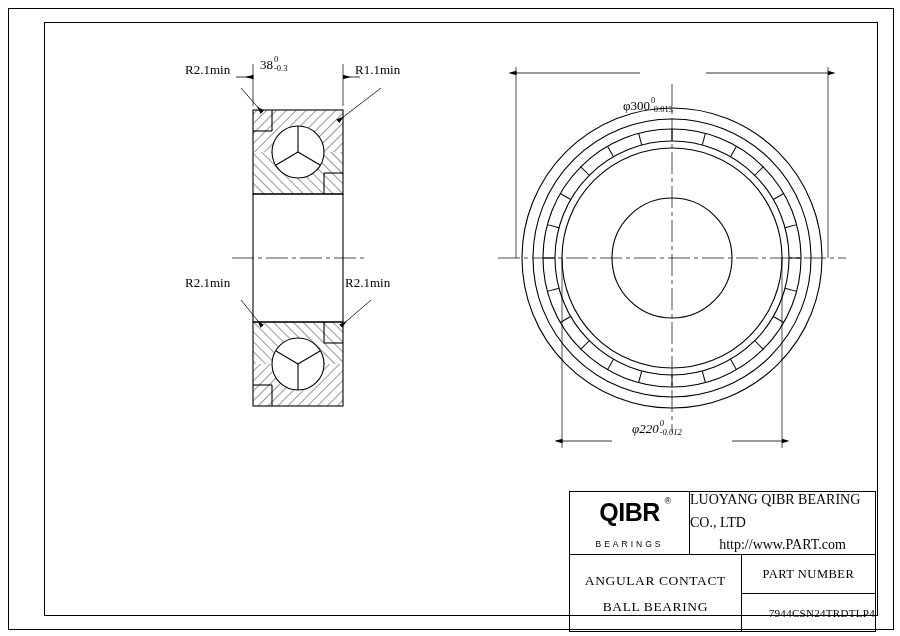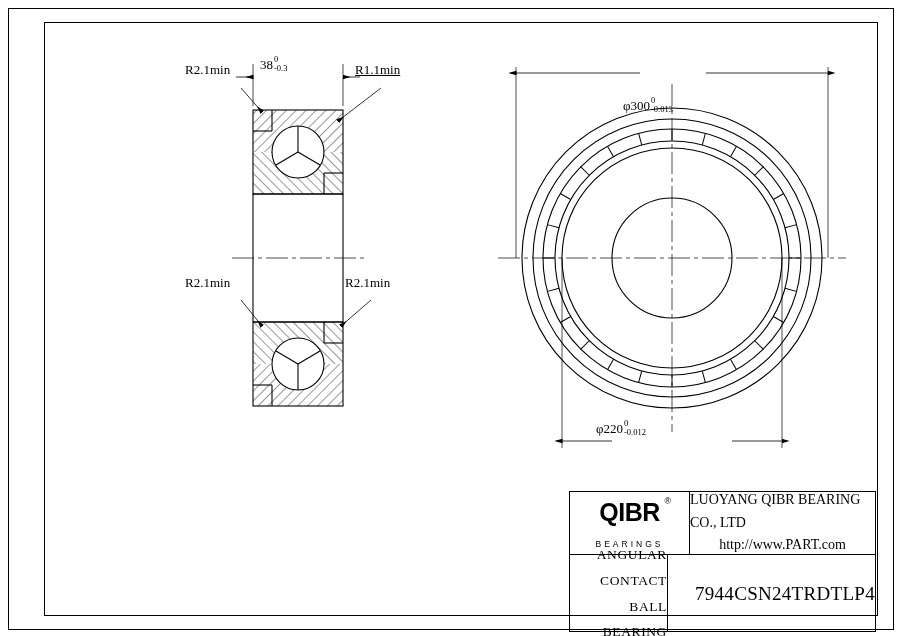--- a/index.html
+++ b/index.html
@@ -10,24 +10,24 @@
   svg{position:absolute;left:0;top:0;}
   .lbl{position:absolute;font-family:"Liberation Serif",serif;font-size:13px;white-space:nowrap;}
   .tol{display:inline-block;vertical-align:-0.15em;font-size:8.5px;line-height:1.0;text-align:left;margin-left:1px;}
   .tol span{display:block;}
   
   .tb{position:absolute;left:569px;top:491px;width:307px;height:141px;border:1px solid #000;box-sizing:border-box;}
   .tb-top{position:absolute;left:0;top:0;width:100%;height:63px;border-bottom:1px solid #000;box-sizing:border-box;display:flex;}
   .tb-logo{width:120px;border-right:1px solid #000;box-sizing:border-box;display:flex;flex-direction:column;align-items:center;justify-content:center;}
   .tb-co{flex:1;display:flex;flex-direction:column;align-items:center;justify-content:center;font-size:14px;line-height:1.6;}
   .tb-bot{position:absolute;left:0;top:63px;width:100%;height:77px;display:flex;}
-  .tb-type{width:176px;border-right:1px solid #000;box-sizing:border-box;display:flex;flex-direction:column;align-items:center;justify-content:center;font-size:13.5px;letter-spacing:.6px;line-height:1.9;text-align:right;}
+  .tb-type{width:176px;border-right:1px solid #000;box-sizing:border-box;display:flex;flex-direction:column;align-items:center;justify-content:center;font-size:13.5px;letter-spacing:.6px;line-height:1.9;}
   .tb-pn{flex:1;display:flex;flex-direction:column;box-sizing:border-box;}
   .tb-pn-h{height:38px;border-bottom:1px solid #000;display:flex;align-items:center;justify-content:center;font-size:12.5px;letter-spacing:.5px;}
-  .tb-pn-v{flex:1;display:flex;align-items:center;justify-content:center;font-size:19px;letter-spacing:.3px;margin-left:27px;}
+  .tb-pn-v{flex:1;display:flex;align-items:center;justify-content:center;font-size:11px;letter-spacing:.3px;margin-left:27px;}
   .qibr{font-family:"Liberation Sans",sans-serif;font-weight:bold;font-size:25px;letter-spacing:-0.5px;position:relative;}
   .qibr .reg{position:absolute;top:-2px;right:-11px;font-size:9px;font-weight:normal;}
   .qibr-sub{font-family:"Liberation Sans",sans-serif;font-size:8.5px;letter-spacing:3px;margin-top:12px;}
 </style>
 </head>
 <body>
 
 <div id="sheet">
 
   <div class="frame-outer"></div>
@@ -224,29 +224,29 @@
       <line x1="782" y1="441" x2="732" y2="441" stroke-width="0.8" marker-start="url(#arrS)"></line>
 
     </g>
   </svg>
 
   <div class="lbl" style="left:260px;top:55px;">
     <span>38</span><span class="tol"><span>0</span><span>-0.3</span></span>
   </div>
 
   <div class="lbl" style="left:185px;top:62px;">R2.1min</div>
-  <div class="lbl" style="left:355px;top:62px;text-decoration:underline;">R1.1min</div>
+  <div class="lbl" style="left:355px;top:62px;">R1.1min</div>
   <div class="lbl" style="left:185px;top:275px;">R2.1min</div>
   <div class="lbl" style="left:345px;top:275px;">R2.1min</div>
 
   <div class="lbl" style="left:623px;top:51px;margin-top:45px;">
     <span>φ300</span><span class="tol"><span>0</span><span>-0.013</span></span>
   </div>
 
-  <div class="lbl" style="left:596px;top:419px;">
+  <div class="lbl" style="left:632px;top:419px;font-style:italic;">
     <span>φ220</span><span class="tol"><span>0</span><span>-0.012</span></span>
   </div>
 
   <div class="tb">
     <div class="tb-top">
       <div class="tb-logo">
         <div class="qibr">
           <span>QIBR</span><span class="reg">®</span>
         </div>
         <div class="qibr-sub">BEARINGS</div>
@@ -255,18 +255,19 @@
         <div>LUOYANG QIBR BEARING CO., LTD</div>
         <div>http://www.PART.com</div>
       </div>
     </div>
     <div class="tb-bot">
       <div class="tb-type">
         <div>ANGULAR CONTACT</div>
         <div>BALL BEARING</div>
       </div>
       <div class="tb-pn">
+        <div class="tb-pn-h">PART NUMBER</div>
         <div class="tb-pn-v">7944CSN24TRDTLP4</div>
       </div>
     </div>
   </div>
 
 </div>
 
 </body></html>

